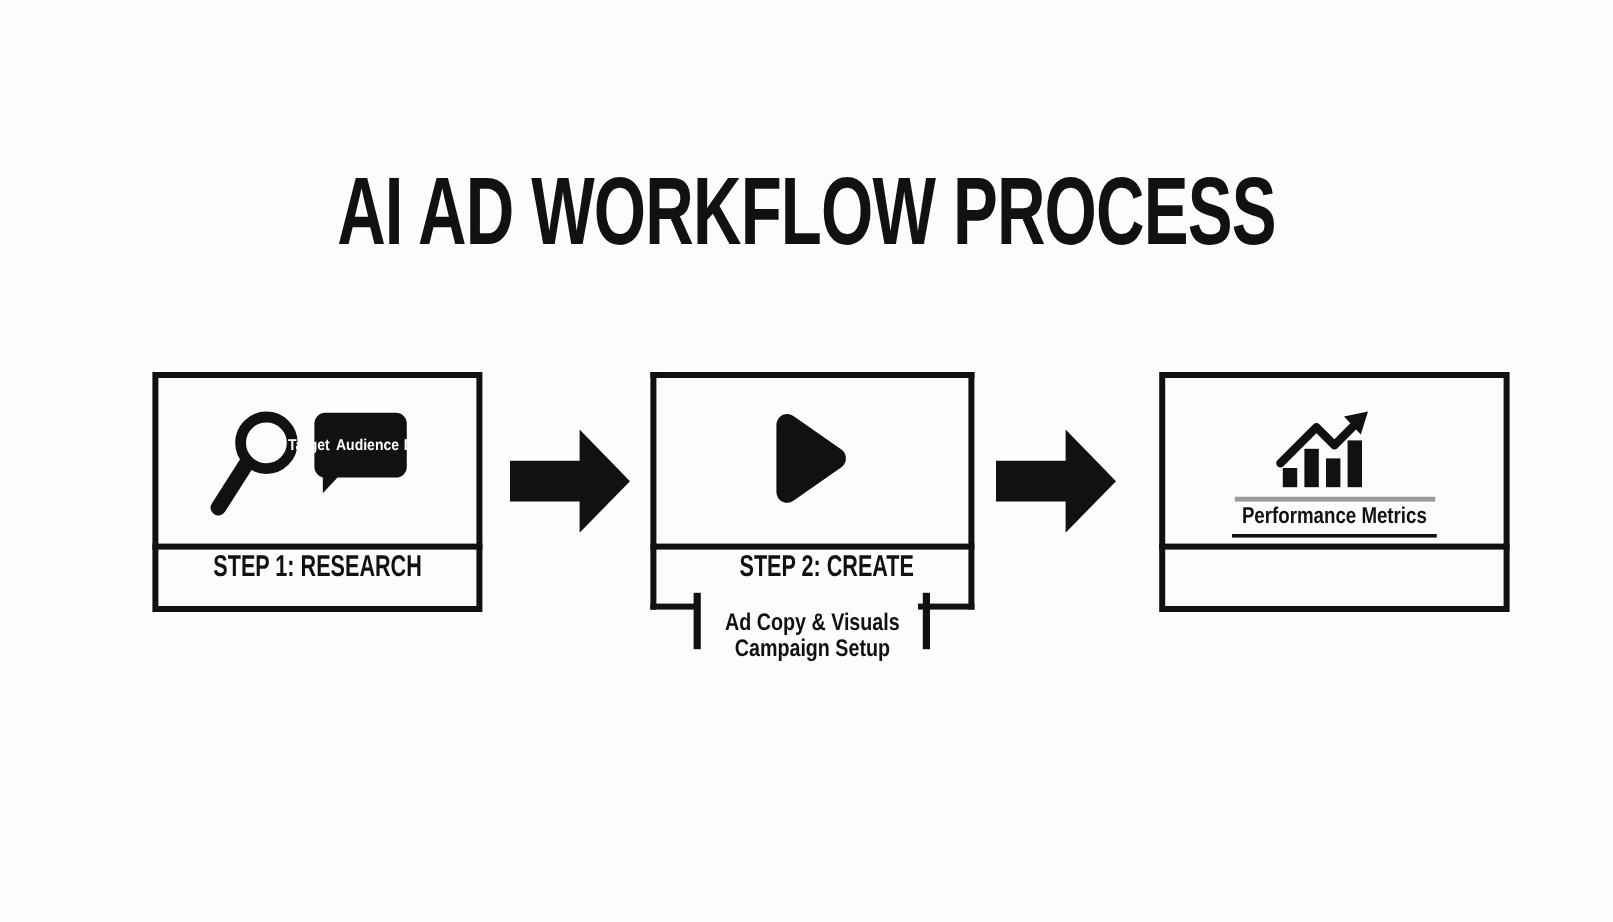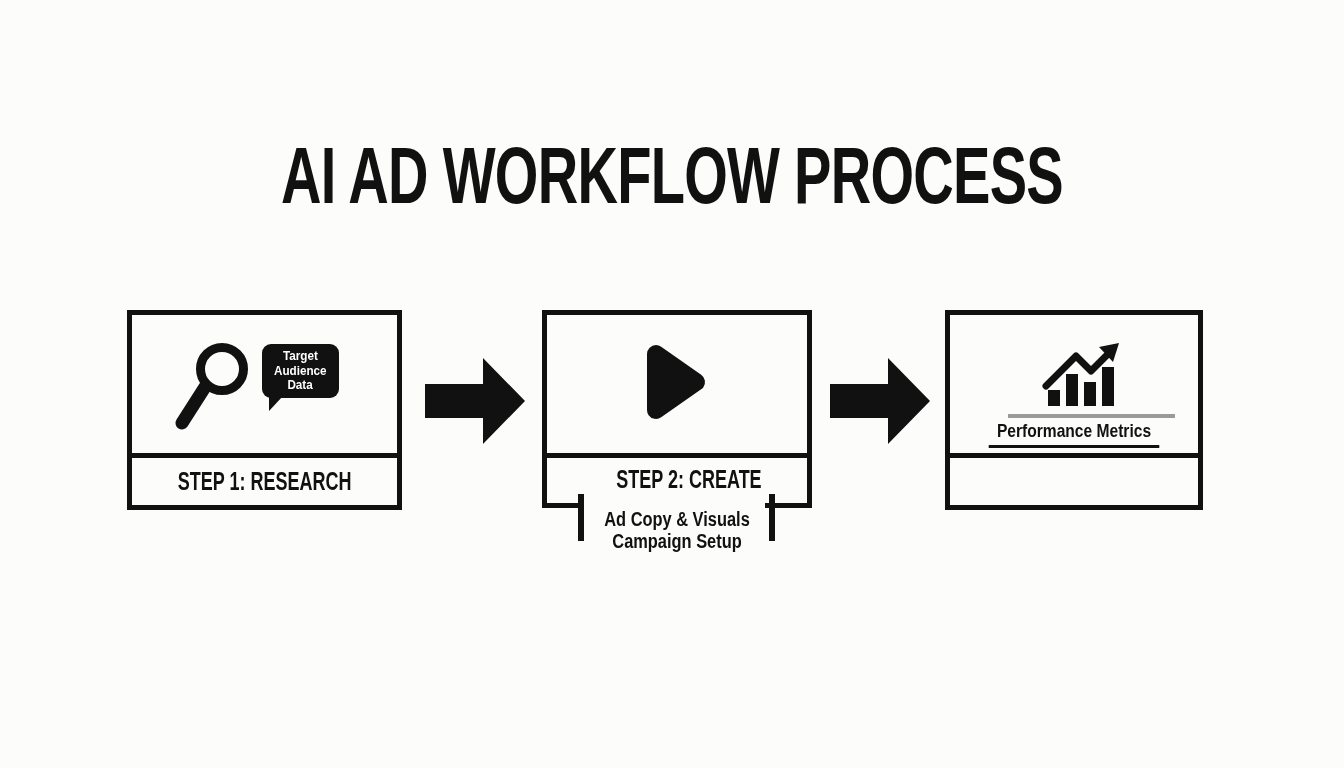--- a/index.html
+++ b/index.html
@@ -24,45 +24,45 @@
     transform: scaleX(0.70); transform-origin: 50% 50%;
     white-space: nowrap; color: var(--ink);
   }
 
   
   .box {
     position: absolute; top: 310px; height: 200px;
     border: 5px solid var(--ink); background: transparent;
   }
   .box1 { left: 127px; width: 275px; }
-  .box3 { left: 945px; width: 258px; }
+  .box3 { left: 966px; width: 292px; }
   .box2 {
     left: 542px; width: 270px; height: 198px;
     border-bottom: none;
   }
   .step-divider {
     position: absolute; left: -5px; right: -5px; top: 138px; height: 5px;
     background: var(--ink);
   }
   .box-label {
     position: absolute; left: 0; right: 0; top: 143px; bottom: 0;
-    display: flex; align-items: center; justify-content: center;
+    display: flex; align-items: flex-start; justify-content: center;
   }
   .box2 .box-label { bottom: auto; height: 42px; margin-left: 24px; }
   .box-label span {
     font-size: 25px; font-weight: bold; white-space: nowrap;
     transform: scaleX(0.72); transform-origin: 50% 50%;
   }
 
   
   .magnifier { position: absolute; left: 40px; top: 20px; }
   .bubble {
     position: absolute; left: 130px; top: 29px; width: 77px; height: 54px;
     background: var(--ink); border-radius: 9px;
-    display: flex; flex-direction: column; align-items: center; justify-content: center;
+    display: flex; flex-direction: row; align-items: center; justify-content: center;
   }
   .bubble span {
     display: block; color: #fff; font-weight: bold; font-size: 13px;
     line-height: 14.5px; white-space: nowrap; transform: scaleX(0.9);
   }
   .bubble::after {
     content: ""; position: absolute; left: 7px; bottom: -13px;
     width: 0; height: 0;
     border-top: 15px solid var(--ink); border-right: 14px solid transparent;
   }

